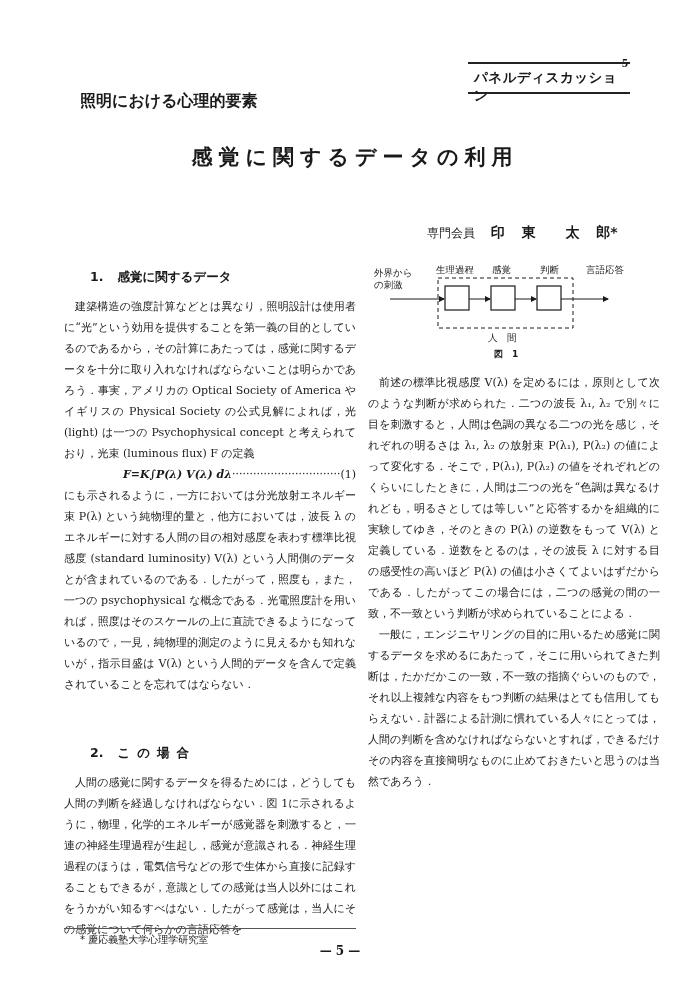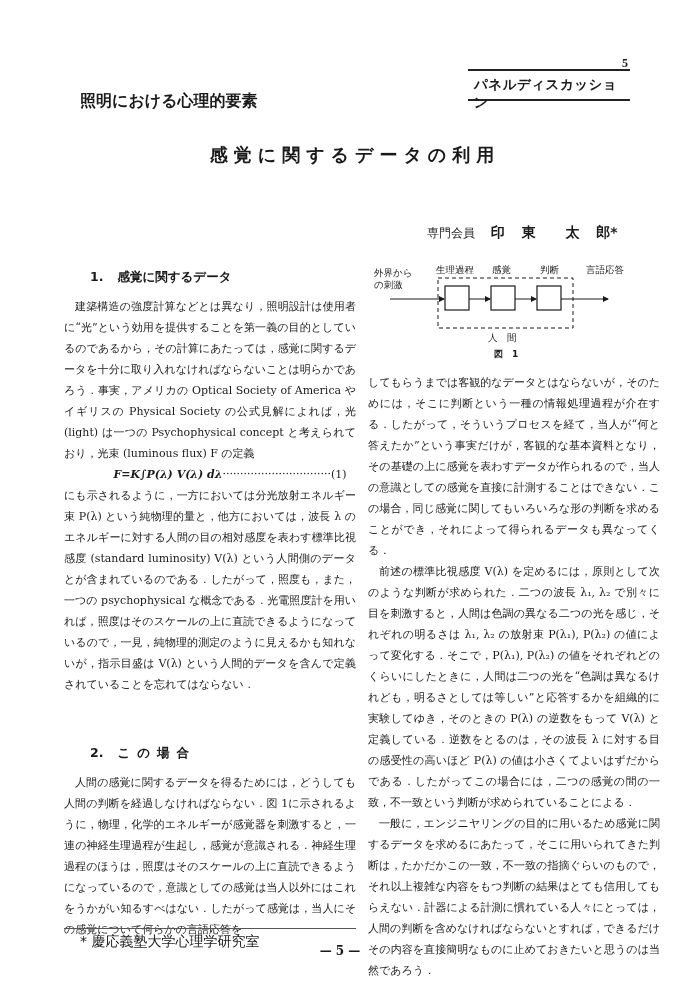--- a/index.html
+++ b/index.html
@@ -4,45 +4,45 @@
 <style>
   html, body { margin: 0; padding: 0; background: #ffffff; }
   body {
     width: 680px; height: 998px; position: relative; overflow: hidden;
     font-family: "DejaVu Serif", "Liberation Serif", serif;
     color: #1a1a1a;
   }
   .abs { position: absolute; }
   .page-num-top { left: 622px; top: 56px; font-size: 12px; font-family: "Liberation Serif", serif; font-weight: bold; }
   .series { left: 80px; top: 91px; font-size: 16px; font-family: "DejaVu Sans", sans-serif; font-weight: bold; letter-spacing: 0px; }
-  .panel-box { left: 468px; top: 69px; width: 162px; height: 28px; border-top: 2px solid #222; border-bottom: 2px solid #222; }
+  .panel-box { left: 468px; top: 62px; width: 162px; height: 28px; border-top: 2px solid #222; border-bottom: 2px solid #222; }
   .panel-label { position: absolute; left: 6px; top: 5px; font-size: 13.5px; font-family: "DejaVu Sans", sans-serif; font-weight: bold; letter-spacing: 0.5px; }
-  .title { left: 0; width: 680px; top: 143px; text-align: center; font-size: 18px; font-family: "DejaVu Sans", sans-serif; font-weight: bold; letter-spacing: 6px; padding-left: 30px; box-sizing: border-box; }
+  .title { left: 0; width: 680px; top: 143px; text-align: center; font-size: 21px; font-family: "DejaVu Sans", sans-serif; font-weight: bold; letter-spacing: 6px; padding-left: 30px; box-sizing: border-box; }
   .author { left: 427px; top: 224px; font-size: 12px; }
   .author .role { font-size: 12px; margin-right: 12px; }
   .author .name { font-size: 14px; font-weight: bold; font-family: "DejaVu Sans", sans-serif; }
   .author .n1 { margin-right: 13px; }
   .author .n2 { margin-right: 26px; }
   .author .n3 { margin-right: 13px; }
 
   .col { font-size: 11px; line-height: 21px; width: 292px; text-align: justify; }
   .col p { margin: 0; }
   .col .ind { text-indent: 1em; }
   .col-left { left: 64px; top: 296px; }
   .col-right { left: 368px; top: 372px; }
   .h2 { font-family: "DejaVu Sans", sans-serif; font-weight: bold; font-size: 12.5px; text-align: right; }
   .h-sec1 { left: 90px; top: 269px; }
   .h-sec2 { left: 90px; top: 745px; letter-spacing: 7px; }
   .h-sec1 .num, .h-sec2 .num { margin-right: 14px; letter-spacing: 0; }
 
-  .eq { display: block; text-align: center; padding-left: 40px; font-style: italic; font-weight: bold; }
+  .eq { display: block; text-align: right; padding-left: 40px; font-style: italic; font-weight: bold; }
   .eq .dots { font-style: normal; font-weight: normal; }
 
   .footnote-rule { left: 64px; top: 928px; width: 292px; height: 0; border-top: 1px solid #555; }
-  .footnote { left: 80px; top: 933px; font-size: 14px; font-family: "DejaVu Sans", sans-serif; }
+  .footnote { left: 80px; top: 933px; font-size: 10px; font-family: "DejaVu Sans", sans-serif; }
   .page-num-bottom { left: 0; width: 680px; top: 944px; text-align: center; font-size: 12px; font-weight: bold; }
 
   .figure { left: 368px; top: 256px; width: 300px; height: 105px; }
   .figure svg { width: 300px; height: 105px; display: block; }
   .fig-text { font-family: "DejaVu Sans", sans-serif; font-size: 9.5px; fill: #1a1a1a; }
   .fig-cap { font-family: "DejaVu Sans", sans-serif; font-size: 9px; font-weight: bold; fill: #1a1a1a; }
 </style>
 </head>
 <body>
 
@@ -72,21 +72,21 @@
     <span>F=K∫P(λ) V(λ) dλ</span><span class="dots">·······························</span><span class="dots">(1)</span>
   </span>
   <p>にも示されるように，一方においては分光放射エネルギー束 P(λ) という純物理的量と，他方においては，波長 λ のエネルギーに対する人間の目の相対感度を表わす標準比視感度 (standard luminosity) V(λ) という人間側のデータとが含まれているのである．したがって，照度も，また，一つの psychophysical な概念である．光電照度計を用いれば，照度はそのスケールの上に直読できるようになっているので，一見，純物理的測定のように見えるかも知れないが，指示目盛は V(λ) という人間的データを含んで定義されていることを忘れてはならない．</p>
 </div>
 
 <div class="abs h2 h-sec2">
   <span class="num">2.</span><span>この場合</span>
 </div>
 
 <div class="abs col" style="left:64px; top:772px;">
-  <p class="ind">人間の感覚に関するデータを得るためには，どうしても人間の判断を経過しなければならない．図 1に示されるように，物理，化学的エネルギーが感覚器を刺激すると，一連の神経生理過程が生起し，感覚が意識される．神経生理過程のほうは，照度はそのスケールの上に直読できるようになっているので，意識としての感覚は当人以外にはこれをうかがい知るすべはない．したがって感覚は，当人にその感覚について何らかの言語応答を</p>
+  <p class="ind">人間の感覚に関するデータを得るためには，どうしても人間の判断を経過しなければならない．図 1に示されるように，物理，化学的エネルギーが感覚器を刺激すると，一連の神経生理過程が生起し，感覚が意識される．神経生理過程のほうは，電気信号などの形で生体から直接に記録することもできるが，意識としての感覚は当人以外にはこれをうかがい知るすべはない．したがって感覚は，当人にその感覚について何らかの言語応答を</p>
 </div>
 
 <div class="abs figure">
   <svg viewBox="0 0 300 105">
     <defs>
       <marker id="arr" markerWidth="6" markerHeight="6" refX="5" refY="3" orient="auto">
         <path d="M0,0 L6,3 L0,6 z" fill="#1a1a1a"></path>
       </marker>
     </defs>
     <text class="fig-text" x="6" y="20">外界から</text>
@@ -102,21 +102,20 @@
     <rect x="123" y="30" width="24" height="24" fill="#fff" stroke="#1a1a1a" stroke-width="1.2"></rect>
     <line x1="147" y1="43" x2="168" y2="43" stroke="#1a1a1a" stroke-width="1" marker-end="url(#arr)"></line>
     <rect x="169" y="30" width="24" height="24" fill="#fff" stroke="#1a1a1a" stroke-width="1.2"></rect>
     <line x1="193" y1="43" x2="240" y2="43" stroke="#1a1a1a" stroke-width="1" marker-end="url(#arr)"></line>
     <text class="fig-text" x="120" y="85">人　間</text>
     <text class="fig-cap" x="126" y="101">図　1</text>
   </svg>
 </div>
 
 <div class="abs col col-right">
-  <p>してもらうまでは客観的なデータとはならないが，そのためには，そこに判断という一種の情報処理過程が介在する．したがって，そういうプロセスを経て，当人が“何と答えたか”という事実だけが，客観的な基本資料となり，その基礎の上に感覚を表わすデータが作られるので，当人の意識としての感覚を直接に計測することはできない．この場合，同じ感覚に関してもいろいろな形の判断を求めることができ，それによって得られるデータも異なってくる．</p>
   <p class="ind">前述の標準比視感度 V(λ) を定めるには，原則として次のような判断が求められた．二つの波長 λ₁, λ₂ で別々に目を刺激すると，人間は色調の異なる二つの光を感じ，それぞれの明るさは λ₁, λ₂ の放射束 P(λ₁), P(λ₂) の値によって変化する．そこで，P(λ₁), P(λ₂) の値をそれぞれどのくらいにしたときに，人間は二つの光を“色調は異なるけれども，明るさとしては等しい”と応答するかを組織的に実験してゆき，そのときの P(λ) の逆数をもって V(λ) と定義している．逆数をとるのは，その波長 λ に対する目の感受性の高いほど P(λ) の値は小さくてよいはずだからである．したがってこの場合には，二つの感覚の間の一致，不一致という判断が求められていることによる．</p>
   <p class="ind">一般に，エンジニヤリングの目的に用いるため感覚に関するデータを求めるにあたって，そこに用いられてきた判断は，たかだかこの一致，不一致の指摘ぐらいのもので，それ以上複雑な内容をもつ判断の結果はとても信用してもらえない．計器による計測に慣れている人々にとっては，人間の判断を含めなければならないとすれば，できるだけその内容を直接簡明なものに止めておきたいと思うのは当然であろう．</p>
 
 </div>
 
 <div class="abs footnote-rule"></div>
 <div class="abs footnote">* 慶応義塾大学心理学研究室</div>
 <div class="abs page-num-bottom">— 5 —</div>
 
 </body></html>

